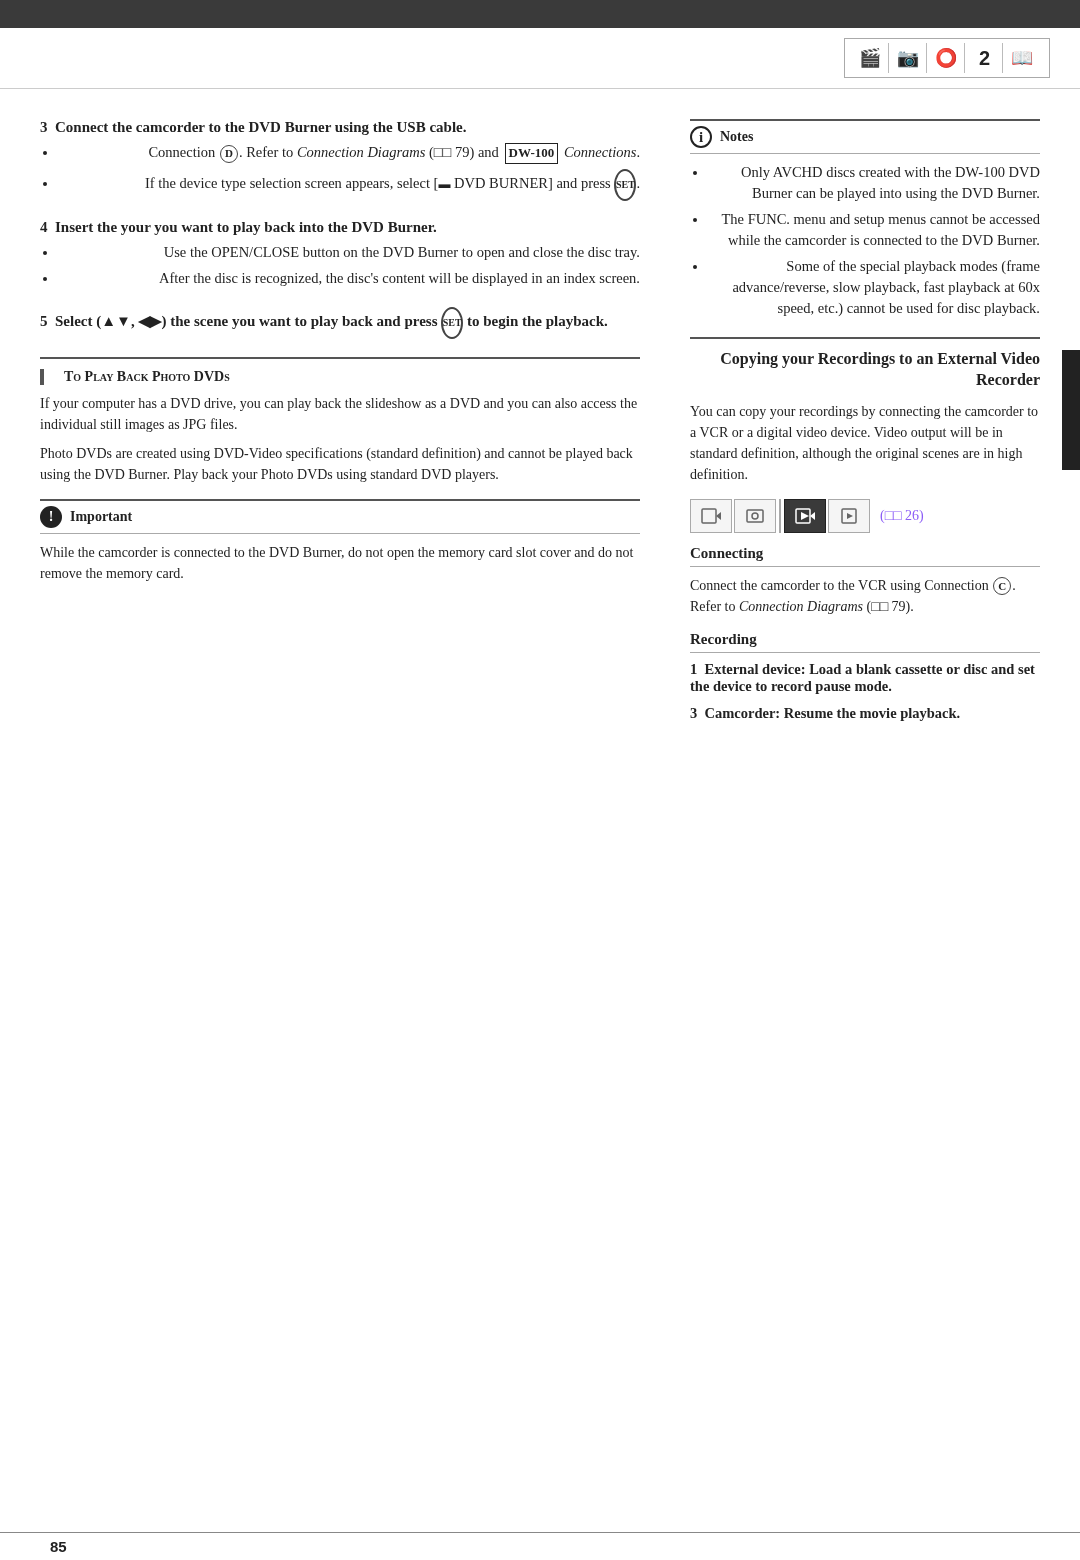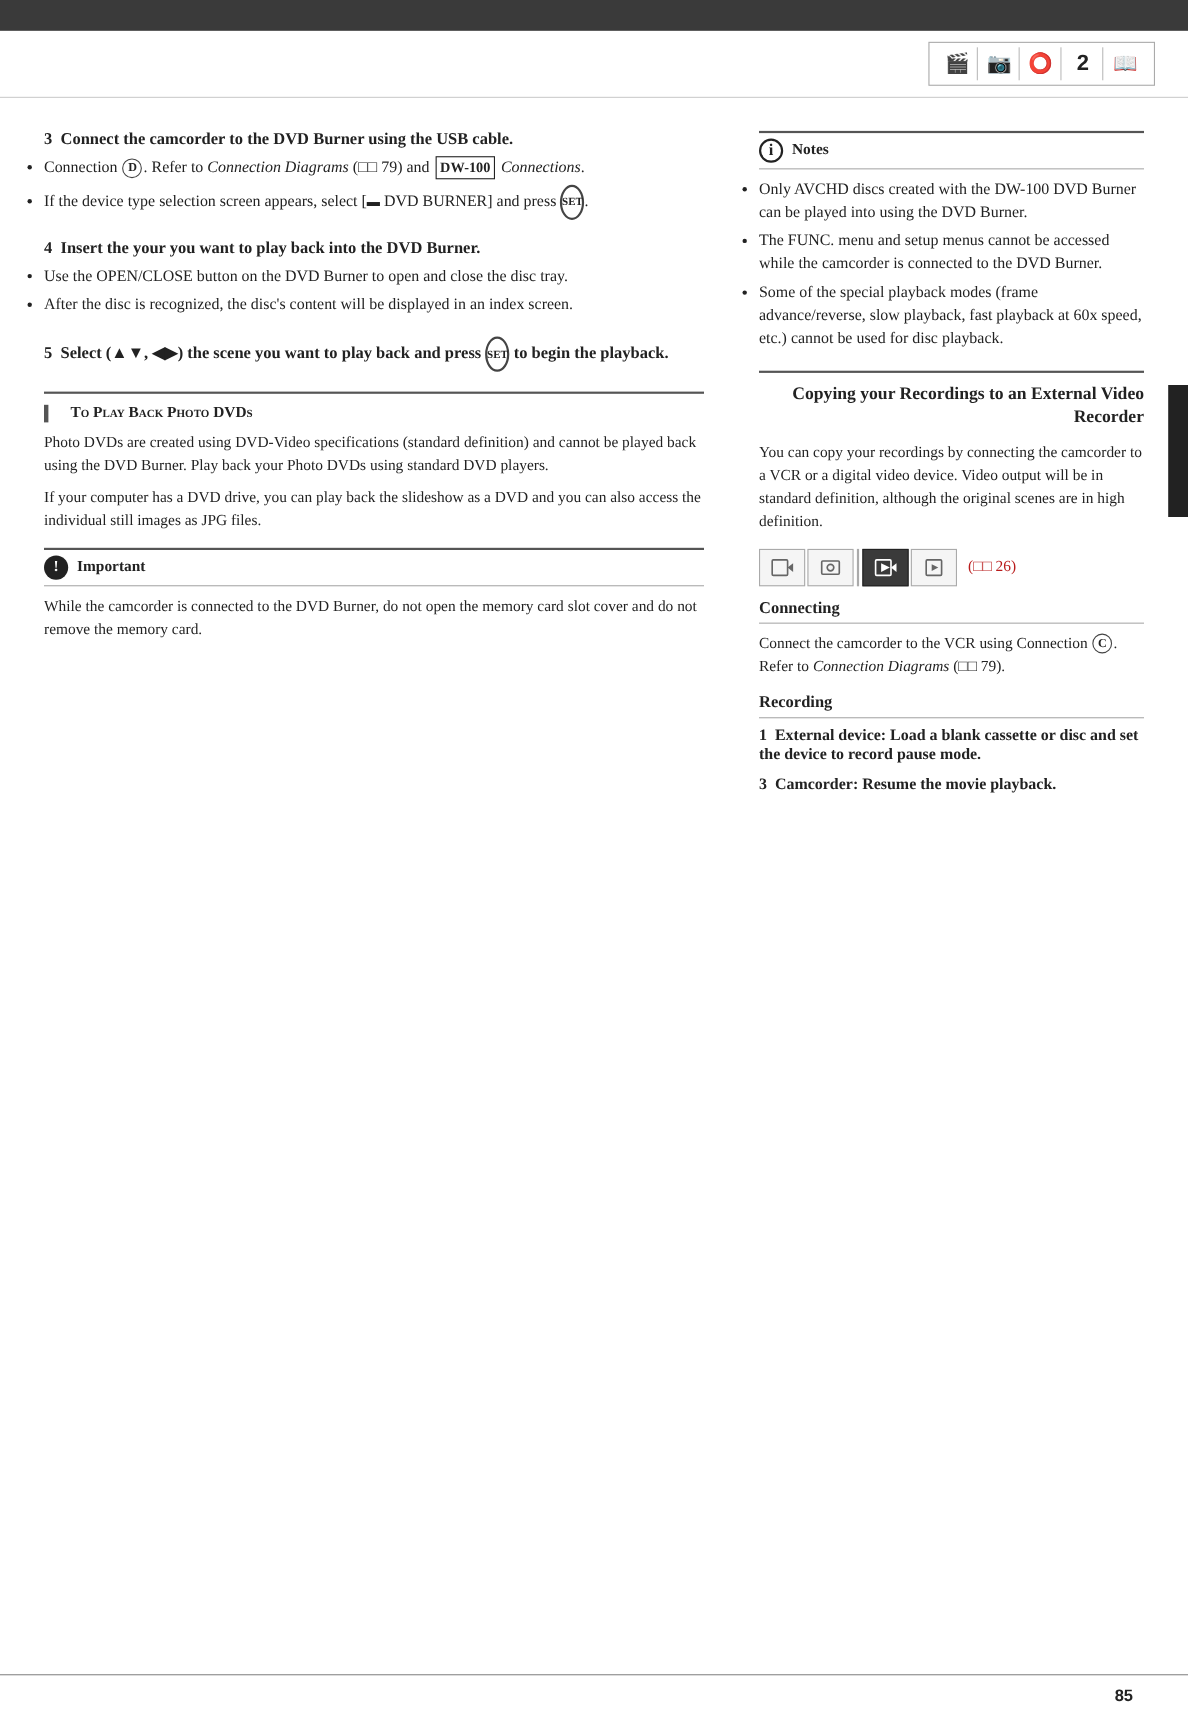--- a/index.html
+++ b/index.html
@@ -67,21 +67,23 @@
     }
     .step-header {
       font-weight: bold;
       font-size: 15px;
       margin-bottom: 6px;
     }
     .step-header .num {
       font-weight: bold;
     }
     ul.bullet-list {
+      margin-left: 18px;
       margin-top: 4px;
+      text-align: right;
     }
     ul.bullet-list li {
       margin-bottom: 5px;
       font-size: 14.5px;
       line-height: 1.45;
     }
     .italic { font-style: italic; }
     .dw100 {
       display: inline-block;
       border: 1.5px solid #222;
@@ -223,21 +225,21 @@
       border-color: #222;
     }
     .mode-icon-sep {
       width: 2px;
       height: 34px;
       background: #aaa;
       margin: 0 1px;
     }
     .page-ref {
       font-size: 14px;
-      color: #b91c1c;
+      color: #8b5cf6;
       margin-left: 8px;
     }
     .connecting-section { margin-bottom: 14px; }
     .recording-section { }
     .sub-header {
       font-weight: bold;
       font-size: 15px;
       border-bottom: 1px solid #aaa;
       padding-bottom: 4px;
       margin-bottom: 8px;
@@ -249,25 +251,25 @@
     .rec-step-header {
       font-weight: bold;
       font-size: 14.5px;
       margin-bottom: 3px;
     }
     .bottom-bar {
       position: absolute;
       bottom: 0;
       left: 0;
       right: 0;
-      height: 38px;
+      height: 28px;
       border-top: 1.5px solid #888;
       display: flex;
       align-items: center;
-      justify-content: flex-end;
+      justify-content: flex-start;
       padding: 0 50px;
     }
     .page-number {
       font-size: 15px;
       font-weight: bold;
     }
     .right-sidebar-tab {
       position: absolute;
       right: 0;
       top: 350px;
@@ -329,22 +331,22 @@
     <div class="step-block">
       <div class="step-header">
         <span class="num">5</span>&nbsp;
         <span>Select (▲▼, ◀▶) the scene you want to play back and press <span class="set-btn">SET</span> to begin the playback.</span>
       </div>
     </div>
 
     <hr class="section-divider">
     <div class="to-play-back">To Play Back Photo DVDs</div>
 
+    <p class="body-text">If your computer has a DVD drive, you can play back the slideshow as a DVD and you can also access the individual still images as JPG files.</p>
     <p class="body-text">Photo DVDs are created using DVD-Video specifications (standard definition) and cannot be played back using the DVD Burner. Play back your Photo DVDs using standard DVD players.</p>
-    <p class="body-text">If your computer has a DVD drive, you can play back the slideshow as a DVD and you can also access the individual still images as JPG files.</p>
 
     <div class="important-box">
       <div class="important-header">
         <span class="important-icon">!</span>
         <span>Important</span>
       </div>
       <p class="body-text">While the camcorder is connected to the DVD Burner, do not open the memory card slot cover and do not remove the memory card.</p>
     </div>
 
   </div>

